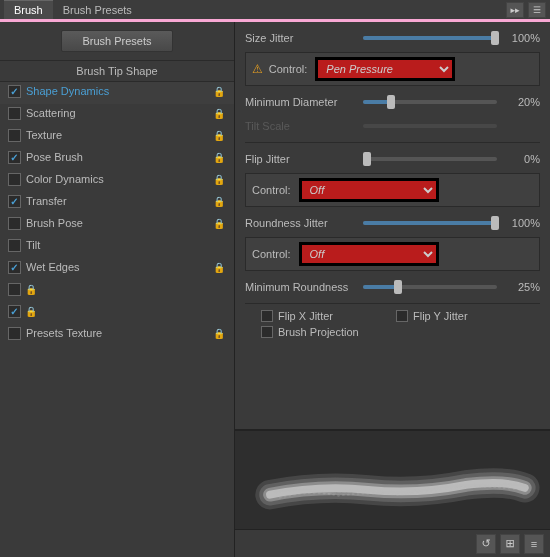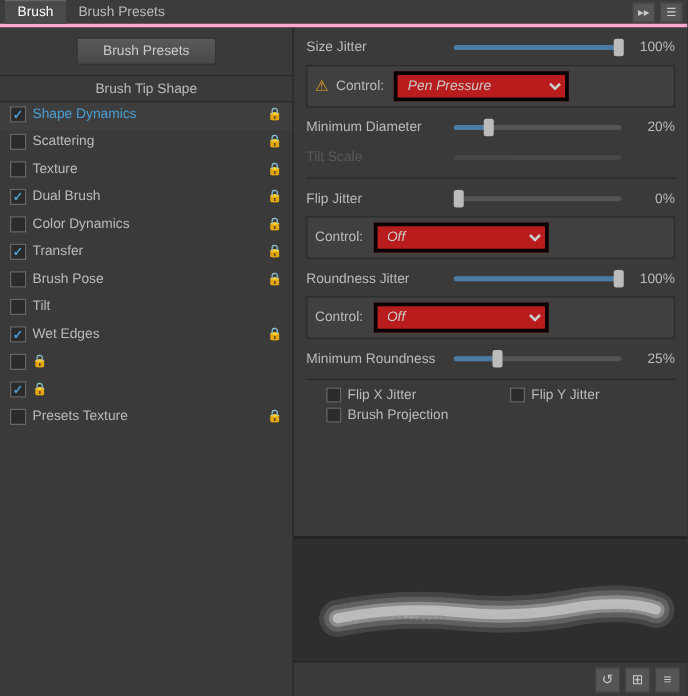--- a/index.html
+++ b/index.html
@@ -243,21 +243,21 @@
 
     .warning-icon {
       color: #e8a020;
       font-size: 12px;
       margin-right: 6px;
     }
 
     .flip-row {
       display: flex;
       align-items: center;
-      gap: 20px;
+      gap: 8px;
       margin-bottom: 4px;
       padding-left: 16px;
     }
     .flip-item {
       display: flex;
       align-items: center;
       gap: 5px;
     }
     .small-checkbox {
       width: 12px;
@@ -346,21 +346,21 @@
         </div>
 
         <div class="brush-item">
           <div class="brush-item-checkbox"></div>
           <span class="brush-item-label">Texture</span>
           <div class="lock-icon">🔒</div>
         </div>
 
         <div class="brush-item">
           <div class="brush-item-checkbox checked"></div>
-          <span class="brush-item-label">Dual Brush</span>
+          <span class="brush-item-label">Pose Brush</span>
           <div class="lock-icon">🔒</div>
         </div>
 
         <div class="brush-item">
           <div class="brush-item-checkbox"></div>
           <span class="brush-item-label">Color Dynamics</span>
           <div class="lock-icon">🔒</div>
         </div>
 
         <div class="brush-item">

